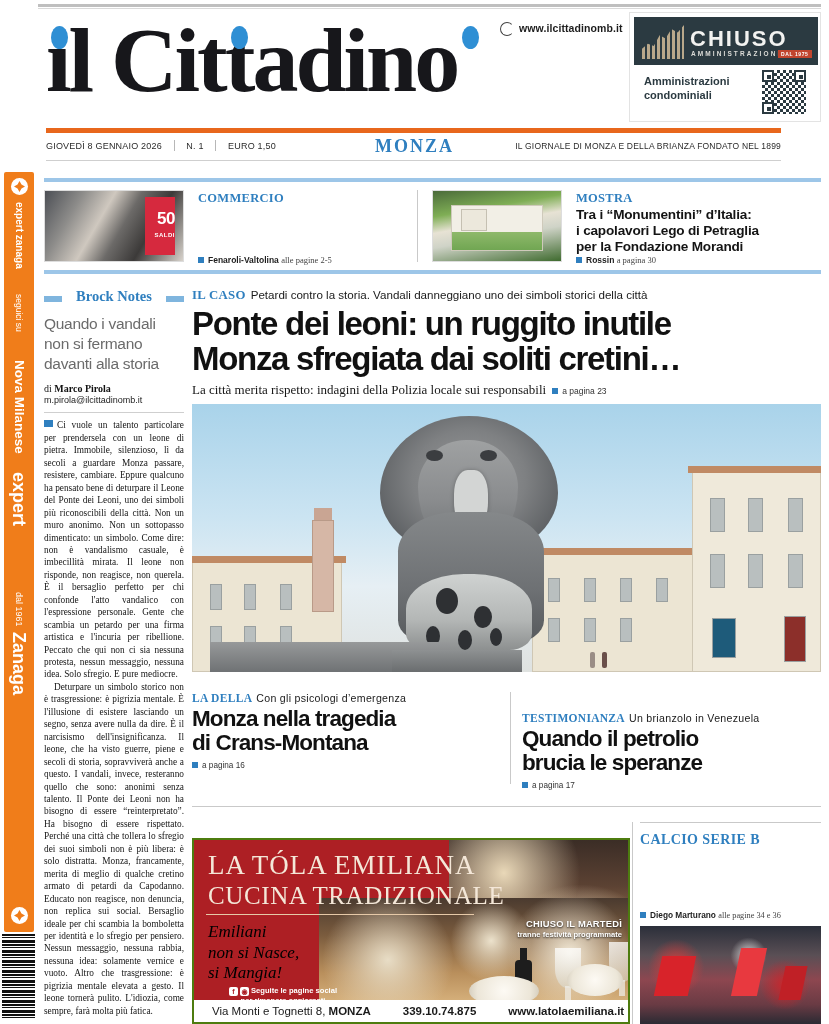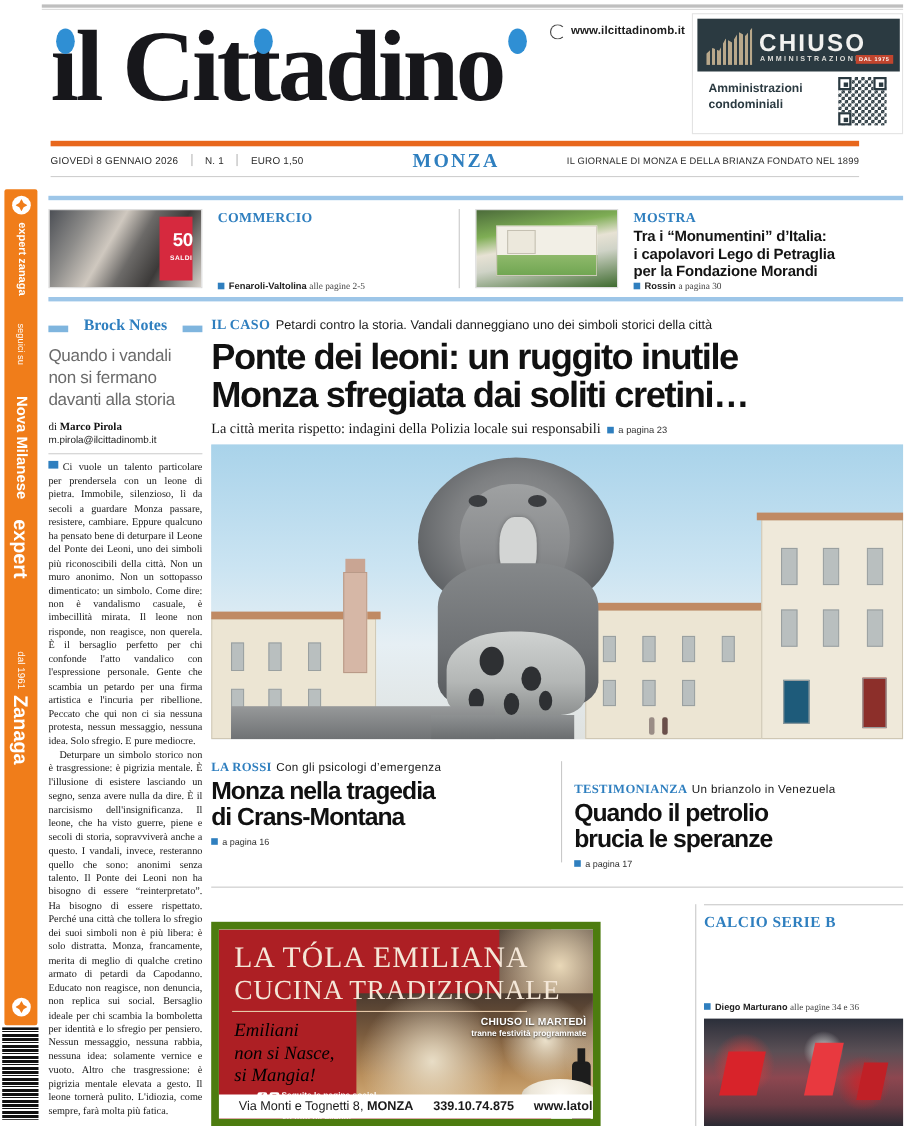--- a/index.html
+++ b/index.html
@@ -347,22 +347,22 @@
     font-family:"Liberation Sans", sans-serif;
     font-weight:700; font-size:22.5px; line-height:1.07;
     letter-spacing:-.9px; color:#111; margin-top:3px;
   }
   .sub-pg { margin-top:6px; font-family:"Liberation Sans",sans-serif; font-size:8.2px; color:#333; }
 
   .rule-wide { position:absolute; left:192px; top:806px; width:629px; height:1px; background:#c9c9c9; }
 
   
   .tola {
-    position:absolute; left:192px; top:838px; width:354px; height:186px;
-    overflow:hidden; background:#fff; border:7px solid #4d7c0f;
+    position:absolute; left:192px; top:838px; width:438px; height:186px;
+    overflow:hidden; background:#fff; border:2px solid #4d7c0f;
   }
   .tola-red { position:absolute; left:0; top:0; width:302px; height:186px; background:#ad1f24; }
   .tola-photo {
     position:absolute; left:255px; top:0; width:183px; height:165px;
     background:
       radial-gradient(ellipse at 30% 20%, #e9d8b8 0%, rgba(233,216,184,0) 42%),
       radial-gradient(ellipse at 72% 62%, #f3e7d0 0%, rgba(243,231,208,0) 40%),
       linear-gradient(to bottom, #3b2d26 0%, #5c4233 28%, #a07a52 58%, #c9a271 78%, #8c6a46 100%);
   }
   .tola-photo2 {
@@ -413,21 +413,21 @@
   .sico { display:inline-block; width:9px; height:9px; background:#fff; color:#ad1f24;
     font-size:7px; line-height:9px; text-align:center; font-weight:700; border-radius:2px; margin-right:2px; vertical-align:-1px;}
   .tola-closed {
     position:absolute; right:6px; top:78px; text-align:right;
     font-family:"Liberation Sans", sans-serif; color:#fff;
   }
   .tola-closed .c1 { font-size:9.4px; font-weight:700; letter-spacing:.2px; text-shadow:0 1px 2px rgba(0,0,0,.8); }
   .tola-closed .c2 { font-size:7.6px; font-weight:700; text-shadow:0 1px 2px rgba(0,0,0,.8); margin-top:1px; }
   .tola-footer {
     position:absolute; left:0; bottom:0; width:438px; height:22px; background:#fff;
-    display:flex; align-items:center; gap:18px; padding-left:18px;
+    display:flex; align-items:center; gap:32px; padding-left:18px;
     font-family:"Liberation Sans", sans-serif; font-size:11.5px; color:#1a1a1a;
   }
   .tola-footer b { font-weight:700; }
   .tola-footer .ph { font-weight:700; }
   .tola-footer .web { font-weight:700; }
 
   
   .calcio { position:absolute; left:640px; top:822px; width:181px; height:202px; }
   .calcio-rule { position:absolute; left:0; top:0; width:181px; height:1px; background:#c9c9c9; }
   .calcio-kicker {
@@ -635,21 +635,21 @@
       <div class="plinth"></div>
       <div class="plinth2"></div>
     </div>
   </div>
 
   <div class="subrow">
     <div class="vdiv"></div>
 
     <div class="subcol a">
       <div class="sub-kicker">
-        <span>LA ROSSI</span><span class="dk">Con gli psicologi d’emergenza</span>
+        <span>LA DELLA</span><span class="dk">Con gli psicologi d’emergenza</span>
       </div>
       <h2 class="sub-head">
         <span>Monza nella tragedia</span><br>
         <span>di Crans-Montana</span>
       </h2>
       <div class="sub-pg">
         <span class="bluesq"></span><span>a pagina 16</span>
       </div>
     </div>
 

